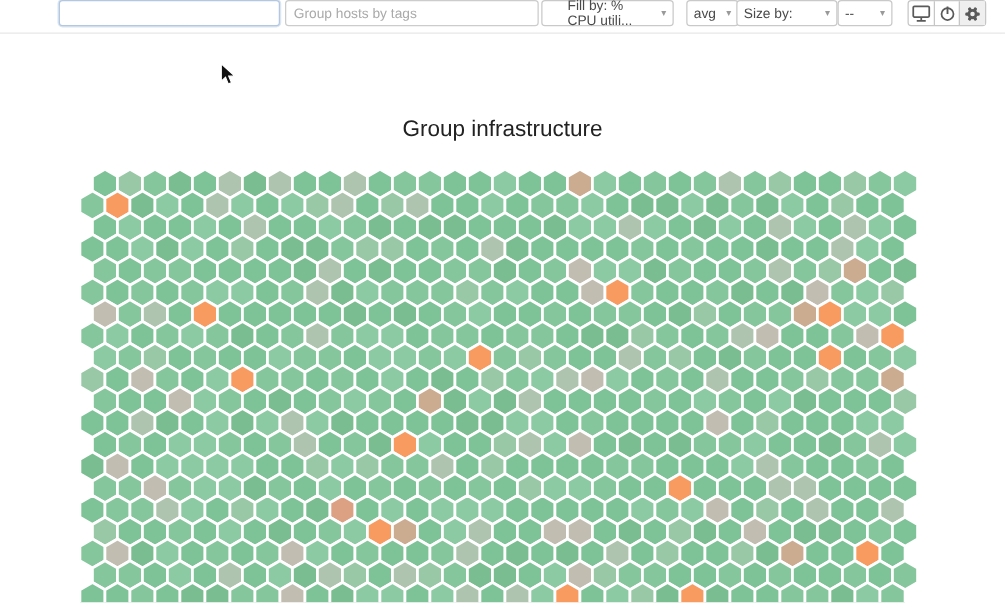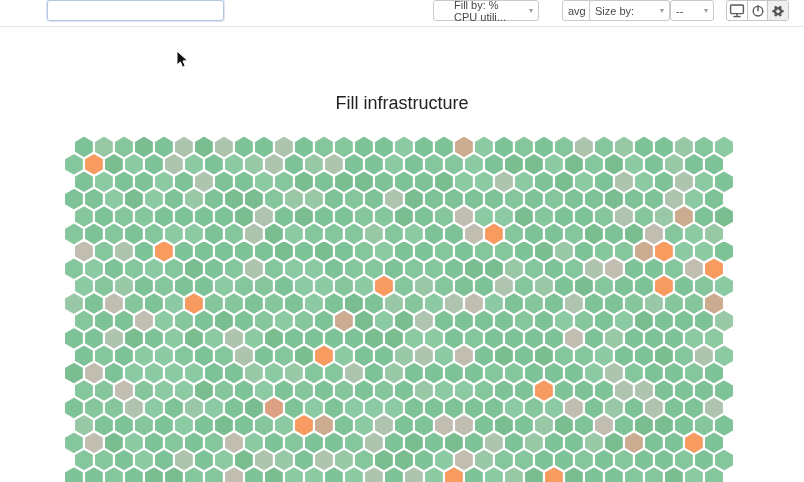--- a/index.html
+++ b/index.html
@@ -12,21 +12,21 @@
                  padding:0 6px;outline:none;border-radius:3px;background:#fff;
                  font-family:"Liberation Sans",sans-serif;}
   .toolbar input::placeholder{color:#a9a9a9;}
   #search-input{left:47px;width:163px;border:1px solid #b4c7e0;box-shadow:0 0 0 1px #dbe6f2;}
   #group-input{left:228px;width:189px;border:1px solid #cccccc;}
   .sel{position:absolute;top:0;height:21px;box-sizing:border-box;border:1px solid #c9c9c9;
        border-radius:3px;background:#fff;font-size:11px;color:#4a4a4a;display:flex;
        align-items:center;justify-content:space-between;padding:0 5px;cursor:default;}
   .sel .caret{color:#999;font-size:8px;margin-left:5px;}
   #sel-fill{left:433px;width:106px;padding-left:20px;}
-  #sel-agg{left:562px;width:42px;}
+  #sel-agg{left:549px;width:42px;}
   #sel-size{left:589px;width:81px;justify-content:space-between;}
   #sel-sizeval{left:670px;width:44px;}
   .icon-group{position:absolute;left:726px;top:0;width:63px;height:21px;box-sizing:border-box;
               border:1px solid #c6c6c6;border-radius:3px;display:flex;background:#fff;}
   .icon-group .cell{flex:1;display:flex;align-items:center;justify-content:center;}
   .icon-group .cell + .cell{border-left:1px solid #c6c6c6;}
   .icon-group .cell.shaded{background:#efefef;}
   
   .map-title{position:absolute;top:93px;left:0;width:804px;text-align:center;
              font-size:18px;font-weight:400;color:#222;}
@@ -698,24 +698,25 @@
         <polygon points="594.00,466.00 604.05,471.80 604.05,483.40 594.00,489.20 583.95,483.40 583.95,471.80" fill="#7ec297" stroke="#ffffff" stroke-width="2.2" stroke-linejoin="round"></polygon>
         <polygon points="614.00,466.00 624.05,471.80 624.05,483.40 614.00,489.20 603.95,483.40 603.95,471.80" fill="#7ec297" stroke="#ffffff" stroke-width="2.2" stroke-linejoin="round"></polygon>
         <polygon points="634.00,466.00 644.05,471.80 644.05,483.40 634.00,489.20 623.95,483.40 623.95,471.80" fill="#86c69d" stroke="#ffffff" stroke-width="2.2" stroke-linejoin="round"></polygon>
         <polygon points="654.00,466.00 664.05,471.80 664.05,483.40 654.00,489.20 643.95,483.40 643.95,471.80" fill="#86c69d" stroke="#ffffff" stroke-width="2.2" stroke-linejoin="round"></polygon>
         <polygon points="674.00,466.00 684.05,471.80 684.05,483.40 674.00,489.20 663.95,483.40 663.95,471.80" fill="#79bd90" stroke="#ffffff" stroke-width="2.2" stroke-linejoin="round"></polygon>
         <polygon points="694.00,466.00 704.05,471.80 704.05,483.40 694.00,489.20 683.95,483.40 683.95,471.80" fill="#8ccaa3" stroke="#ffffff" stroke-width="2.2" stroke-linejoin="round"></polygon>
         <polygon points="714.00,466.00 724.05,471.80 724.05,483.40 714.00,489.20 703.95,483.40 703.95,471.80" fill="#86c69d" stroke="#ffffff" stroke-width="2.2" stroke-linejoin="round"></polygon>
       </svg>
   </div>
 
-  <div class="map-title">Fill infrastructure</div>
+  <div class="map-title">Group infrastructure</div>
 
   <div class="toolbar">
     <input id="search-input" type="text" value="" style="">
+    <input id="group-input" type="text" placeholder="Group hosts by tags" style="">
 
     <div class="sel" id="sel-fill">
       <span>Fill by: % CPU utili...</span>
       <span class="caret">▾</span>
     </div>
     <div class="sel" id="sel-agg">
       <span>avg</span>
       <span class="caret">▾</span>
     </div>
     <div class="sel" id="sel-size">

